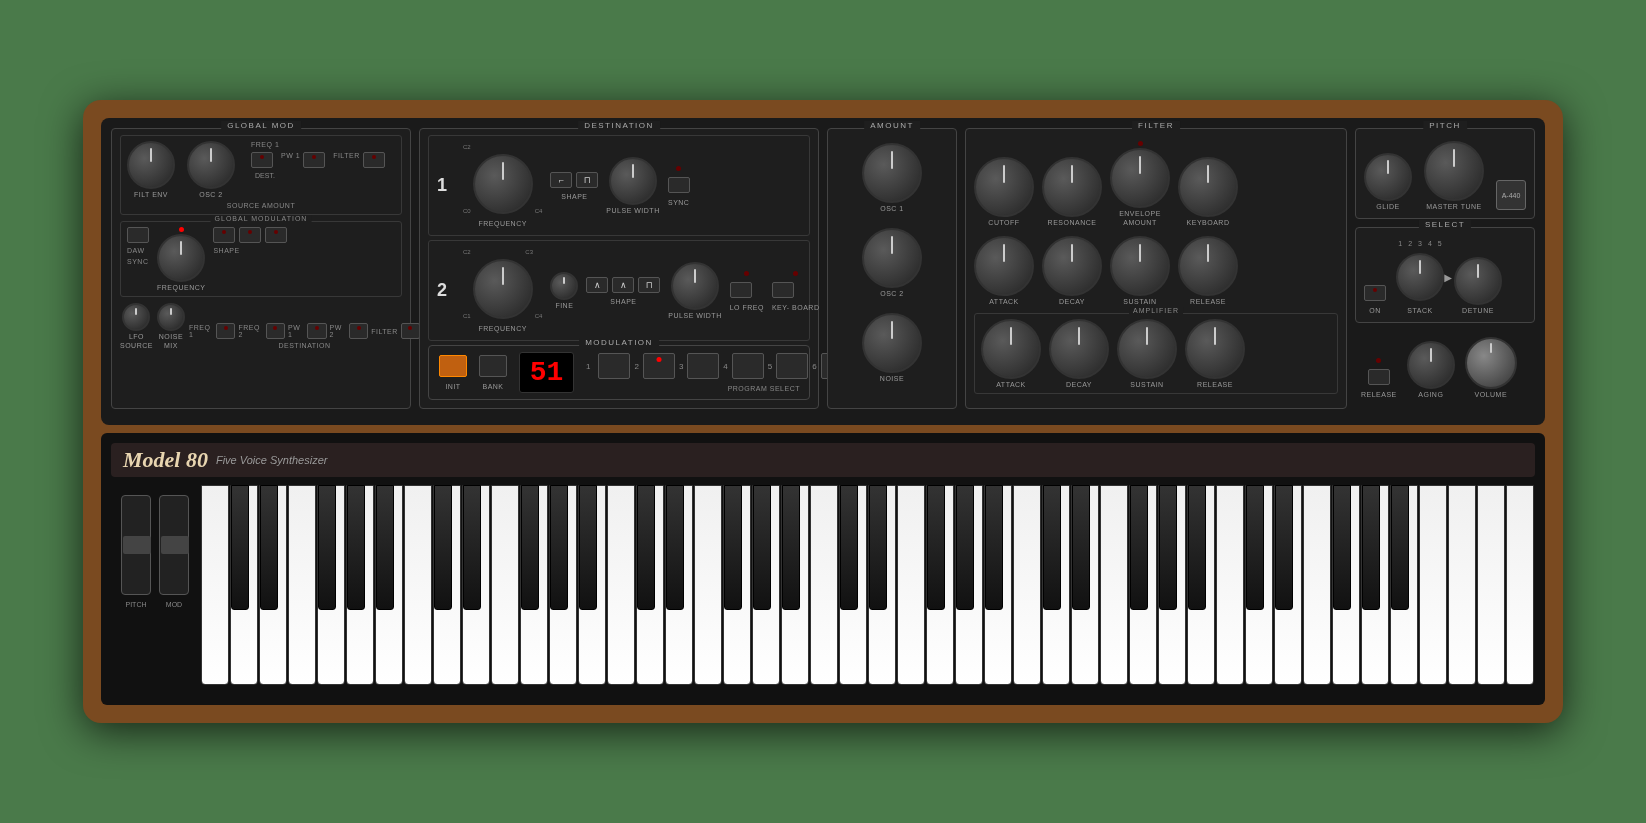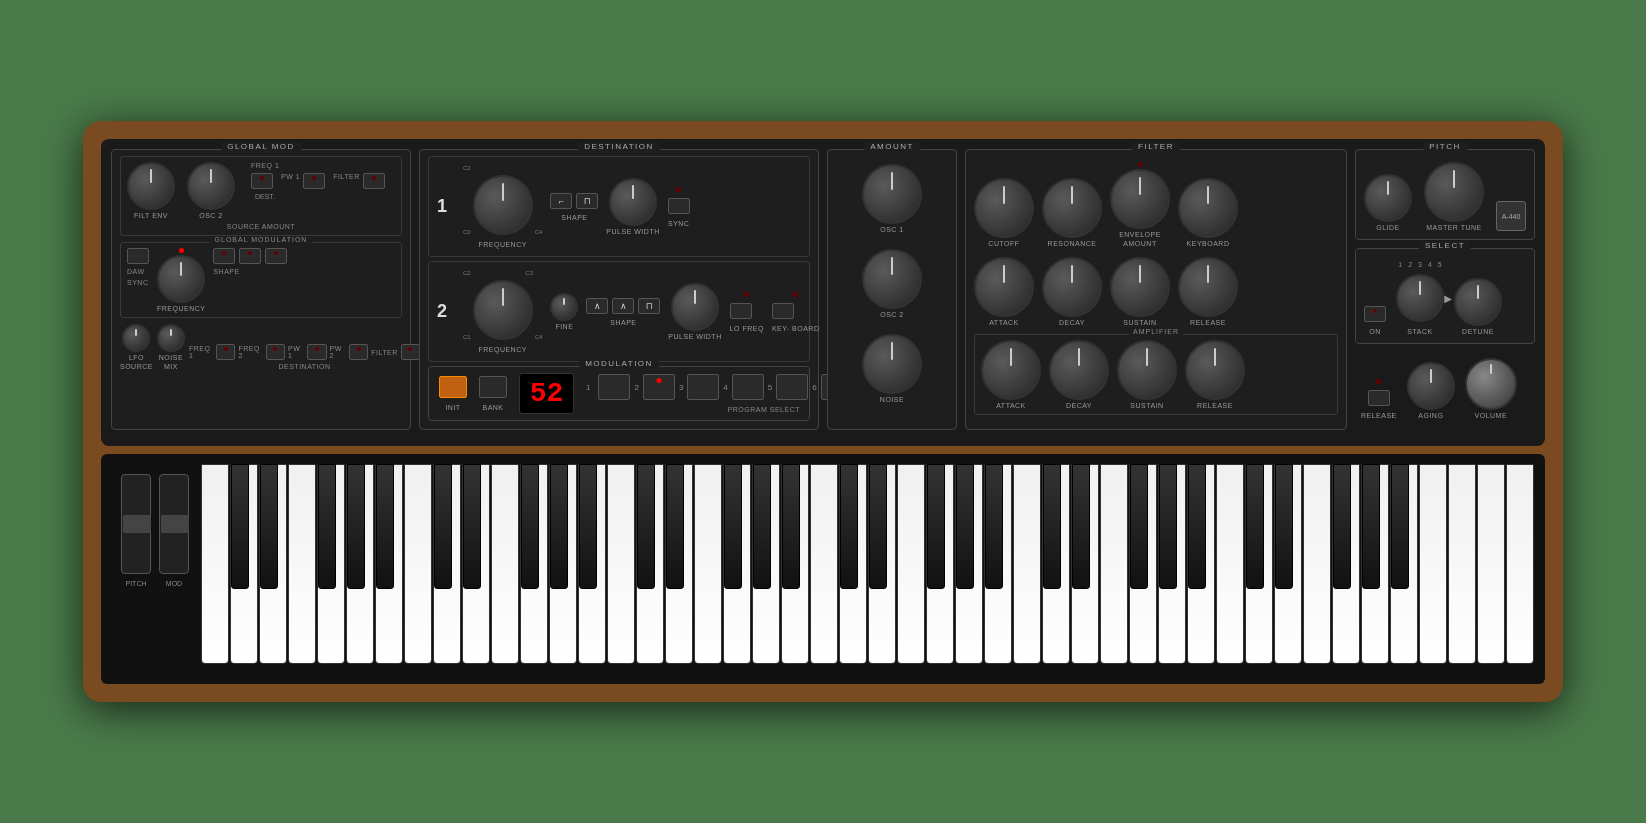--- a/index.html
+++ b/index.html
@@ -569,21 +569,21 @@
           <div class="col" style="align-items:center;">
             <div class="btn" style="background:#c06010; border-color:#f80; width:28px; height:22px;"></div>
             <div class="knob-label">INIT</div>
           </div>
 
           <div class="col" style="align-items:center;">
             <div class="btn" style="width:28px; height:22px;"></div>
             <div class="knob-label">BANK</div>
           </div>
 
-          <div class="digit-display">52</div>
+          <div class="digit-display">51</div>
 
           <div class="col">
             <div style="display:flex; gap:4px; align-items:center;">
               <div style="font-size:8px; color:#888; margin-right:4px;">1</div>
               <div class="prog-btn"></div>
               <div style="font-size:8px; color:#888;">2</div>
               <div class="prog-btn">
                 <div class="led red" style="position:absolute; top:3px; left:50%; transform:translateX(-50%);"></div>
               </div>
               <div style="font-size:8px; color:#888;">3</div>
@@ -749,20 +749,24 @@
             </div>
             <div class="knob-label">VOLUME</div>
           </div>
         </div>
       </div>
 
     </div>
   </div>
 
   <div class="keyboard-section">
+    <div class="model-label-bar">
+      <span class="model-name">Model 80</span>
+      <span class="model-subtitle">Five Voice Synthesizer</span>
+    </div>
 
     <div style="display:flex; align-items:flex-start; gap:8px;">
 
       <div style="display:flex; flex-direction:column; align-items:flex-start; gap:8px; margin-top:10px; margin-left:10px; margin-right:4px;">
         <div style="display:flex; gap:8px;">
           <div class="col" style="align-items:center;">
             <div class="pitch-wheel"></div>
             <div class="wheel-label">PITCH</div>
           </div>
           <div class="col" style="align-items:center;">

